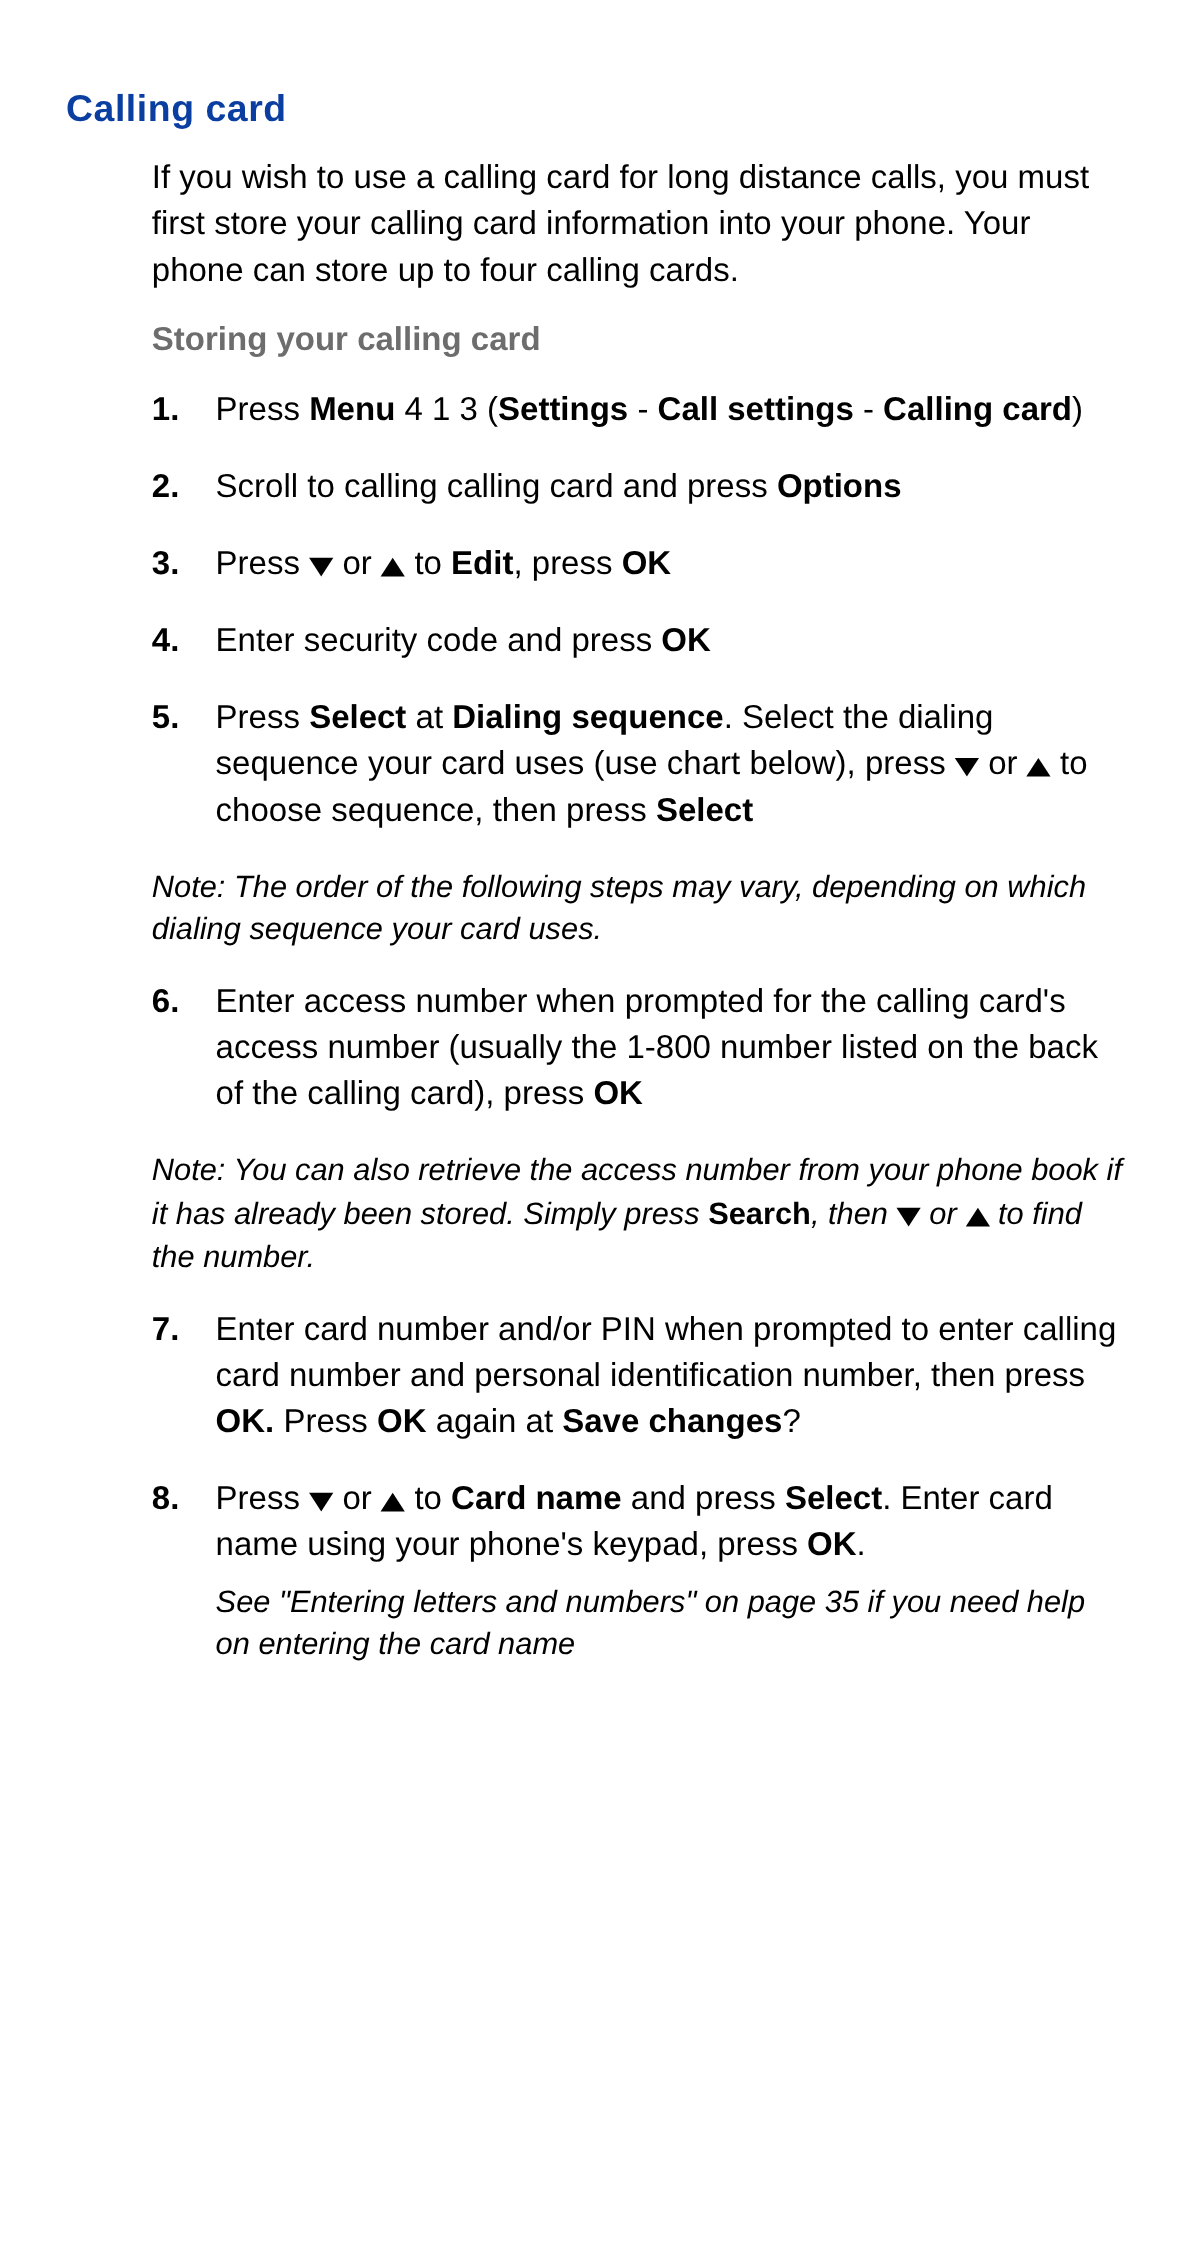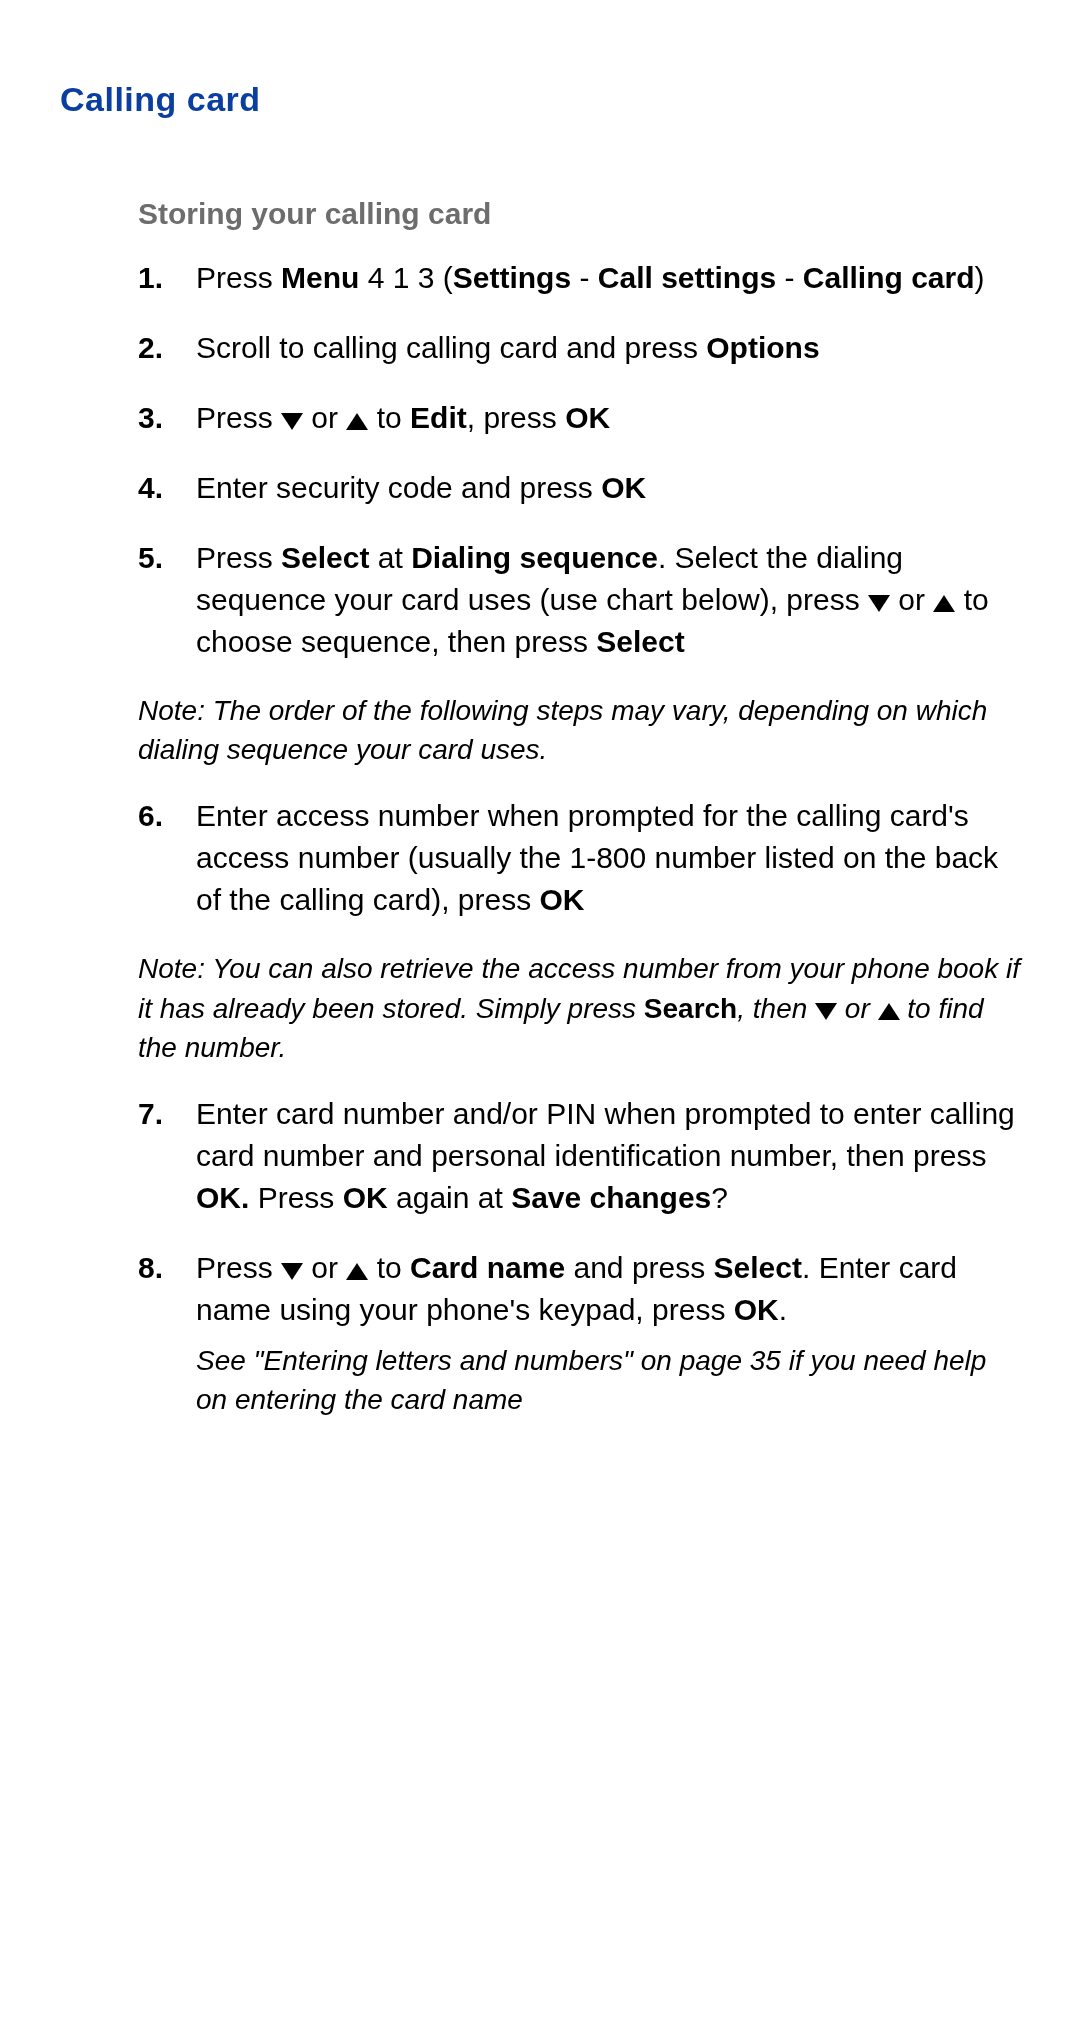--- a/index.html
+++ b/index.html
@@ -93,21 +93,21 @@
     position: absolute;
     bottom: 6px; right: 12px;
     font-size: 24px;
     font-weight: 500;
   }
 
   .sub-heading {
     color: #6d6d6d;
     font-weight: 800;
     font-size: 30px;
-    margin: 56px 0 26px 78px;
+    margin: 25px 0 26px 78px;
   }
 
   ol.steps {
     list-style: none;
     padding: 0;
     margin: 0 0 0 78px;
     counter-reset: step;
   }
   ol.steps > li {
     counter-increment: step;
@@ -166,20 +166,21 @@
   }
 </style>
 </head>
 <body>
 
 <div class="page">
 
   <h2 class="section-title">Calling card</h2>
 
   <div class="intro-row">
+    <div class="intro-text">If you wish to use a calling card for long distance calls, you must first store your calling card information into your phone. Your phone can store up to four calling cards.</div>
 
   </div>
 
   <div class="sub-heading">Storing your calling card</div>
 
   <ol class="steps">
 
     <li>
       <span>Press </span><span class="b">Menu</span><span> 4 1 3 (</span><span class="b">Settings</span><span> - </span><span class="b">Call settings</span><span> - </span><span class="b">Calling card</span><span>)</span>
     </li>

